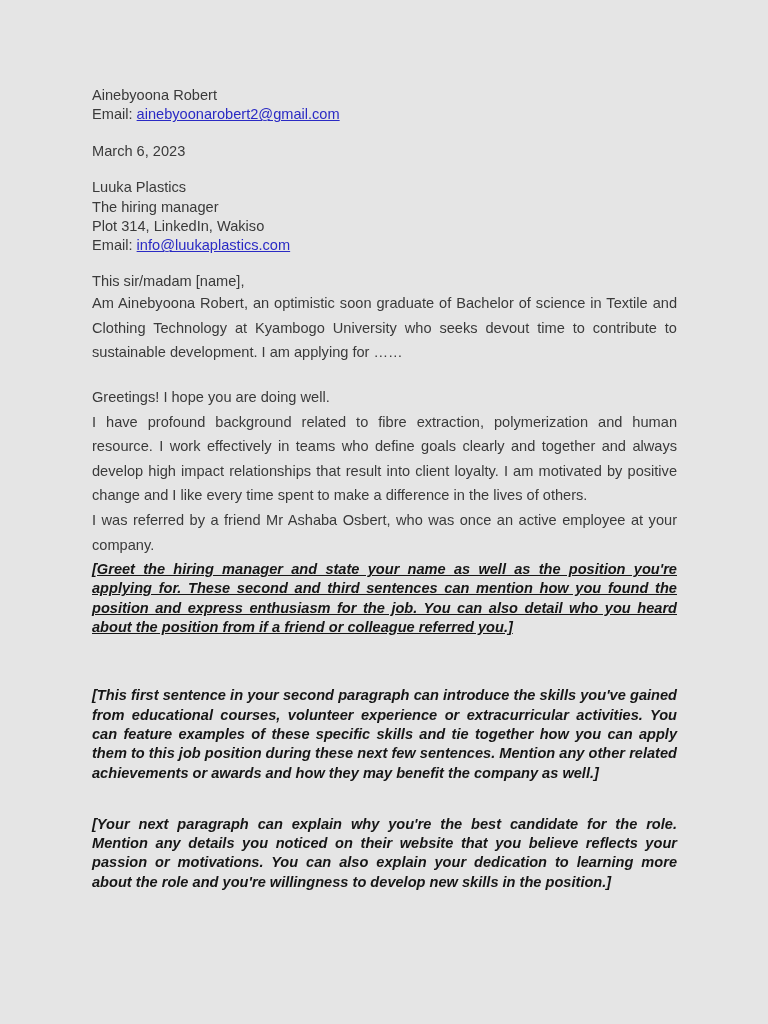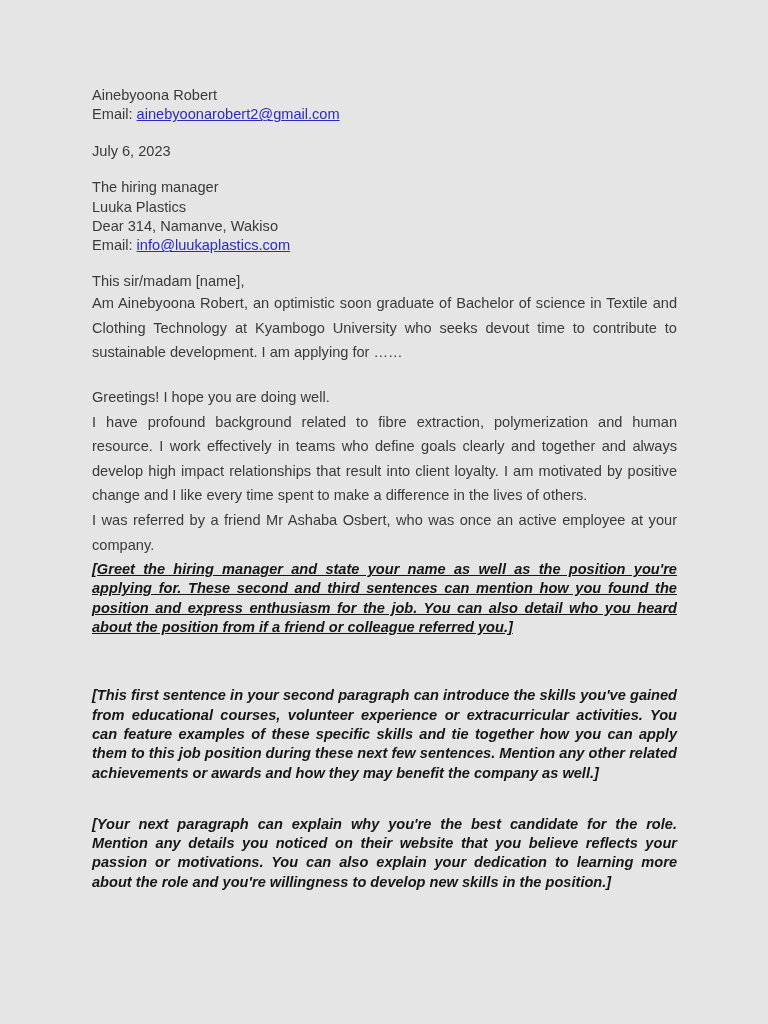--- a/index.html
+++ b/index.html
@@ -67,26 +67,26 @@
 <body>
 
 <div class="page">
   <div class="content">
 
     <div class="contact-block">
       <div class="line">Ainebyoona Robert</div>
       <div class="line"><span>Email: </span><a class="doc-link">ainebyoonarobert2@gmail.com</a></div>
     </div>
 
-    <div class="date-line line">July 6, 2023</div>
+    <div class="date-line line">March 6, 2023</div>
 
     <div class="recipient-block">
+      <div class="line">Luuka Plastics</div>
       <div class="line">The hiring manager</div>
-      <div class="line">Luuka Plastics</div>
-      <div class="line">Dear 314, Namanve, Wakiso</div>
+      <div class="line">Plot 314, LinkedIn, Wakiso</div>
       <div class="line"><span>Email: </span><a class="doc-link">info@luukaplastics.com</a></div>
     </div>
 
     <div class="salutation-line">This sir/madam [name],</div>
 
     <p class="body-para">Am Ainebyoona Robert, an optimistic soon graduate of Bachelor of science in Textile and Clothing Technology at Kyambogo University who seeks devout time to contribute to sustainable development. I am applying for ……</p>
     <p class="body-para first-body">Greetings! I hope you are doing well.</p>
     <p class="body-para">I have profound background related to fibre extraction, polymerization and human resource. I work effectively in teams who define goals clearly and together and always develop high impact relationships that result into client loyalty. I am motivated by positive change and I like every time spent to make a difference in the lives of others.</p>
     <p class="body-para">I was referred by a friend Mr Ashaba Osbert, who was once an active employee at your company.</p>
 

